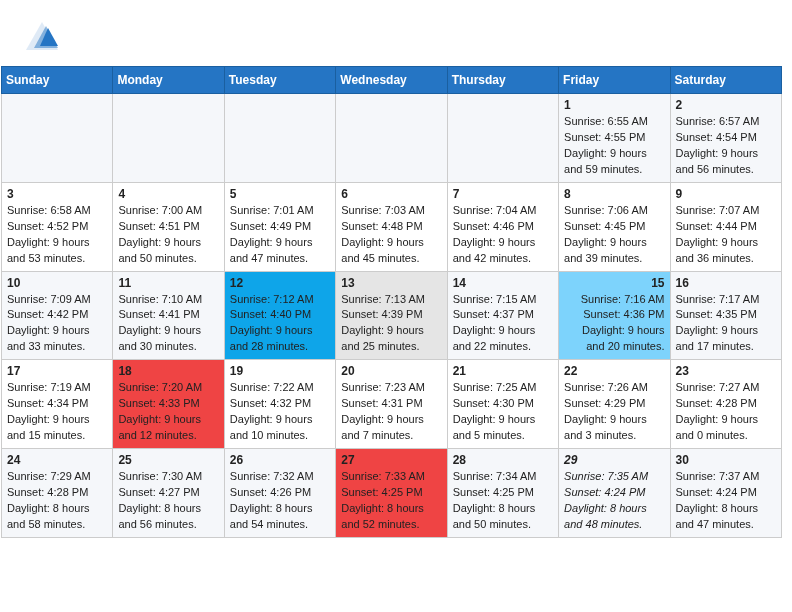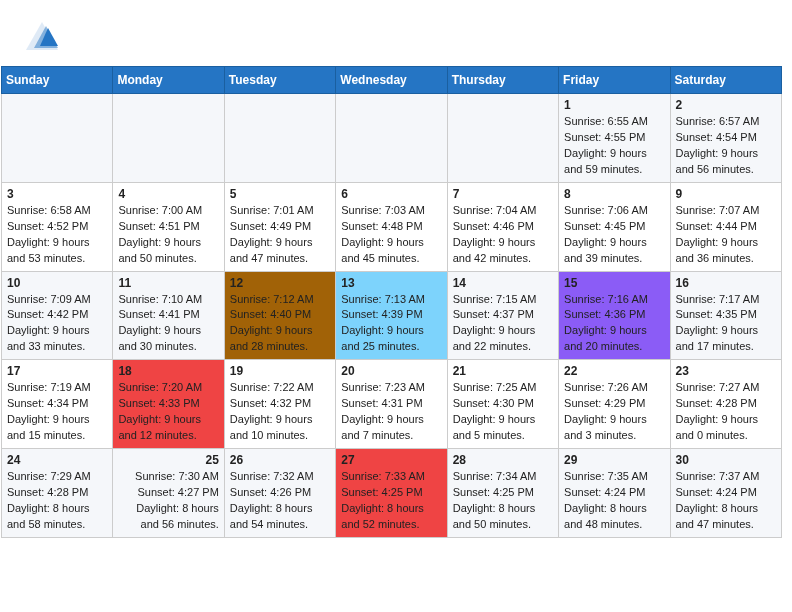--- a/index.html
+++ b/index.html
@@ -227,42 +227,42 @@
 Daylight: 9 hours
 and 33 minutes.</div>
             </td>
             <td style="background: rgb(245, 247, 250);">
               <span class="day-num">11</span>
               <div class="day-detail">Sunrise: 7:10 AM
 Sunset: 4:41 PM
 Daylight: 9 hours
 and 30 minutes.</div>
             </td>
-            <td style="background: #a16207;">
+            <td style="background: #0ea5e9;">
               <span class="day-num">12</span>
               <div class="day-detail">Sunrise: 7:12 AM
 Sunset: 4:40 PM
 Daylight: 9 hours
 and 28 minutes.</div>
             </td>
-            <td style="background: #7dd3fc;">
+            <td style="background: #e5e5e5;">
               <span class="day-num">13</span>
               <div class="day-detail">Sunrise: 7:13 AM
 Sunset: 4:39 PM
 Daylight: 9 hours
 and 25 minutes.</div>
             </td>
             <td style="background: rgb(245, 247, 250);">
               <span class="day-num">14</span>
               <div class="day-detail">Sunrise: 7:15 AM
 Sunset: 4:37 PM
 Daylight: 9 hours
 and 22 minutes.</div>
             </td>
-            <td style="background: #8b5cf6;">
+            <td style="background: #7dd3fc; text-align: right;">
               <span class="day-num">15</span>
               <div class="day-detail">Sunrise: 7:16 AM
 Sunset: 4:36 PM
 Daylight: 9 hours
 and 20 minutes.</div>
             </td>
             <td style="background: rgb(245, 247, 250);">
               <span class="day-num">16</span>
               <div class="day-detail">Sunrise: 7:17 AM
 Sunset: 4:35 PM
@@ -322,21 +322,21 @@
             </td>
           </tr>
           <tr>
             <td style="background: rgb(245, 247, 250);">
               <span class="day-num">24</span>
               <div class="day-detail">Sunrise: 7:29 AM
 Sunset: 4:28 PM
 Daylight: 8 hours
 and 58 minutes.</div>
             </td>
-            <td style="background: rgb(245, 247, 250); text-align: right;">
+            <td style="background: rgb(245, 247, 250);">
               <span class="day-num">25</span>
               <div class="day-detail">Sunrise: 7:30 AM
 Sunset: 4:27 PM
 Daylight: 8 hours
 and 56 minutes.</div>
             </td>
             <td style="background: rgb(245, 247, 250);">
               <span class="day-num">26</span>
               <div class="day-detail">Sunrise: 7:32 AM
 Sunset: 4:26 PM
@@ -350,21 +350,21 @@
 Daylight: 8 hours
 and 52 minutes.</div>
             </td>
             <td style="background: rgb(245, 247, 250);">
               <span class="day-num">28</span>
               <div class="day-detail">Sunrise: 7:34 AM
 Sunset: 4:25 PM
 Daylight: 8 hours
 and 50 minutes.</div>
             </td>
-            <td style="background: rgb(245, 247, 250);">
+            <td style="background: rgb(245, 247, 250); font-style: italic;">
               <span class="day-num">29</span>
               <div class="day-detail">Sunrise: 7:35 AM
 Sunset: 4:24 PM
 Daylight: 8 hours
 and 48 minutes.</div>
             </td>
             <td style="background: rgb(245, 247, 250);">
               <span class="day-num">30</span>
               <div class="day-detail">Sunrise: 7:37 AM
 Sunset: 4:24 PM

